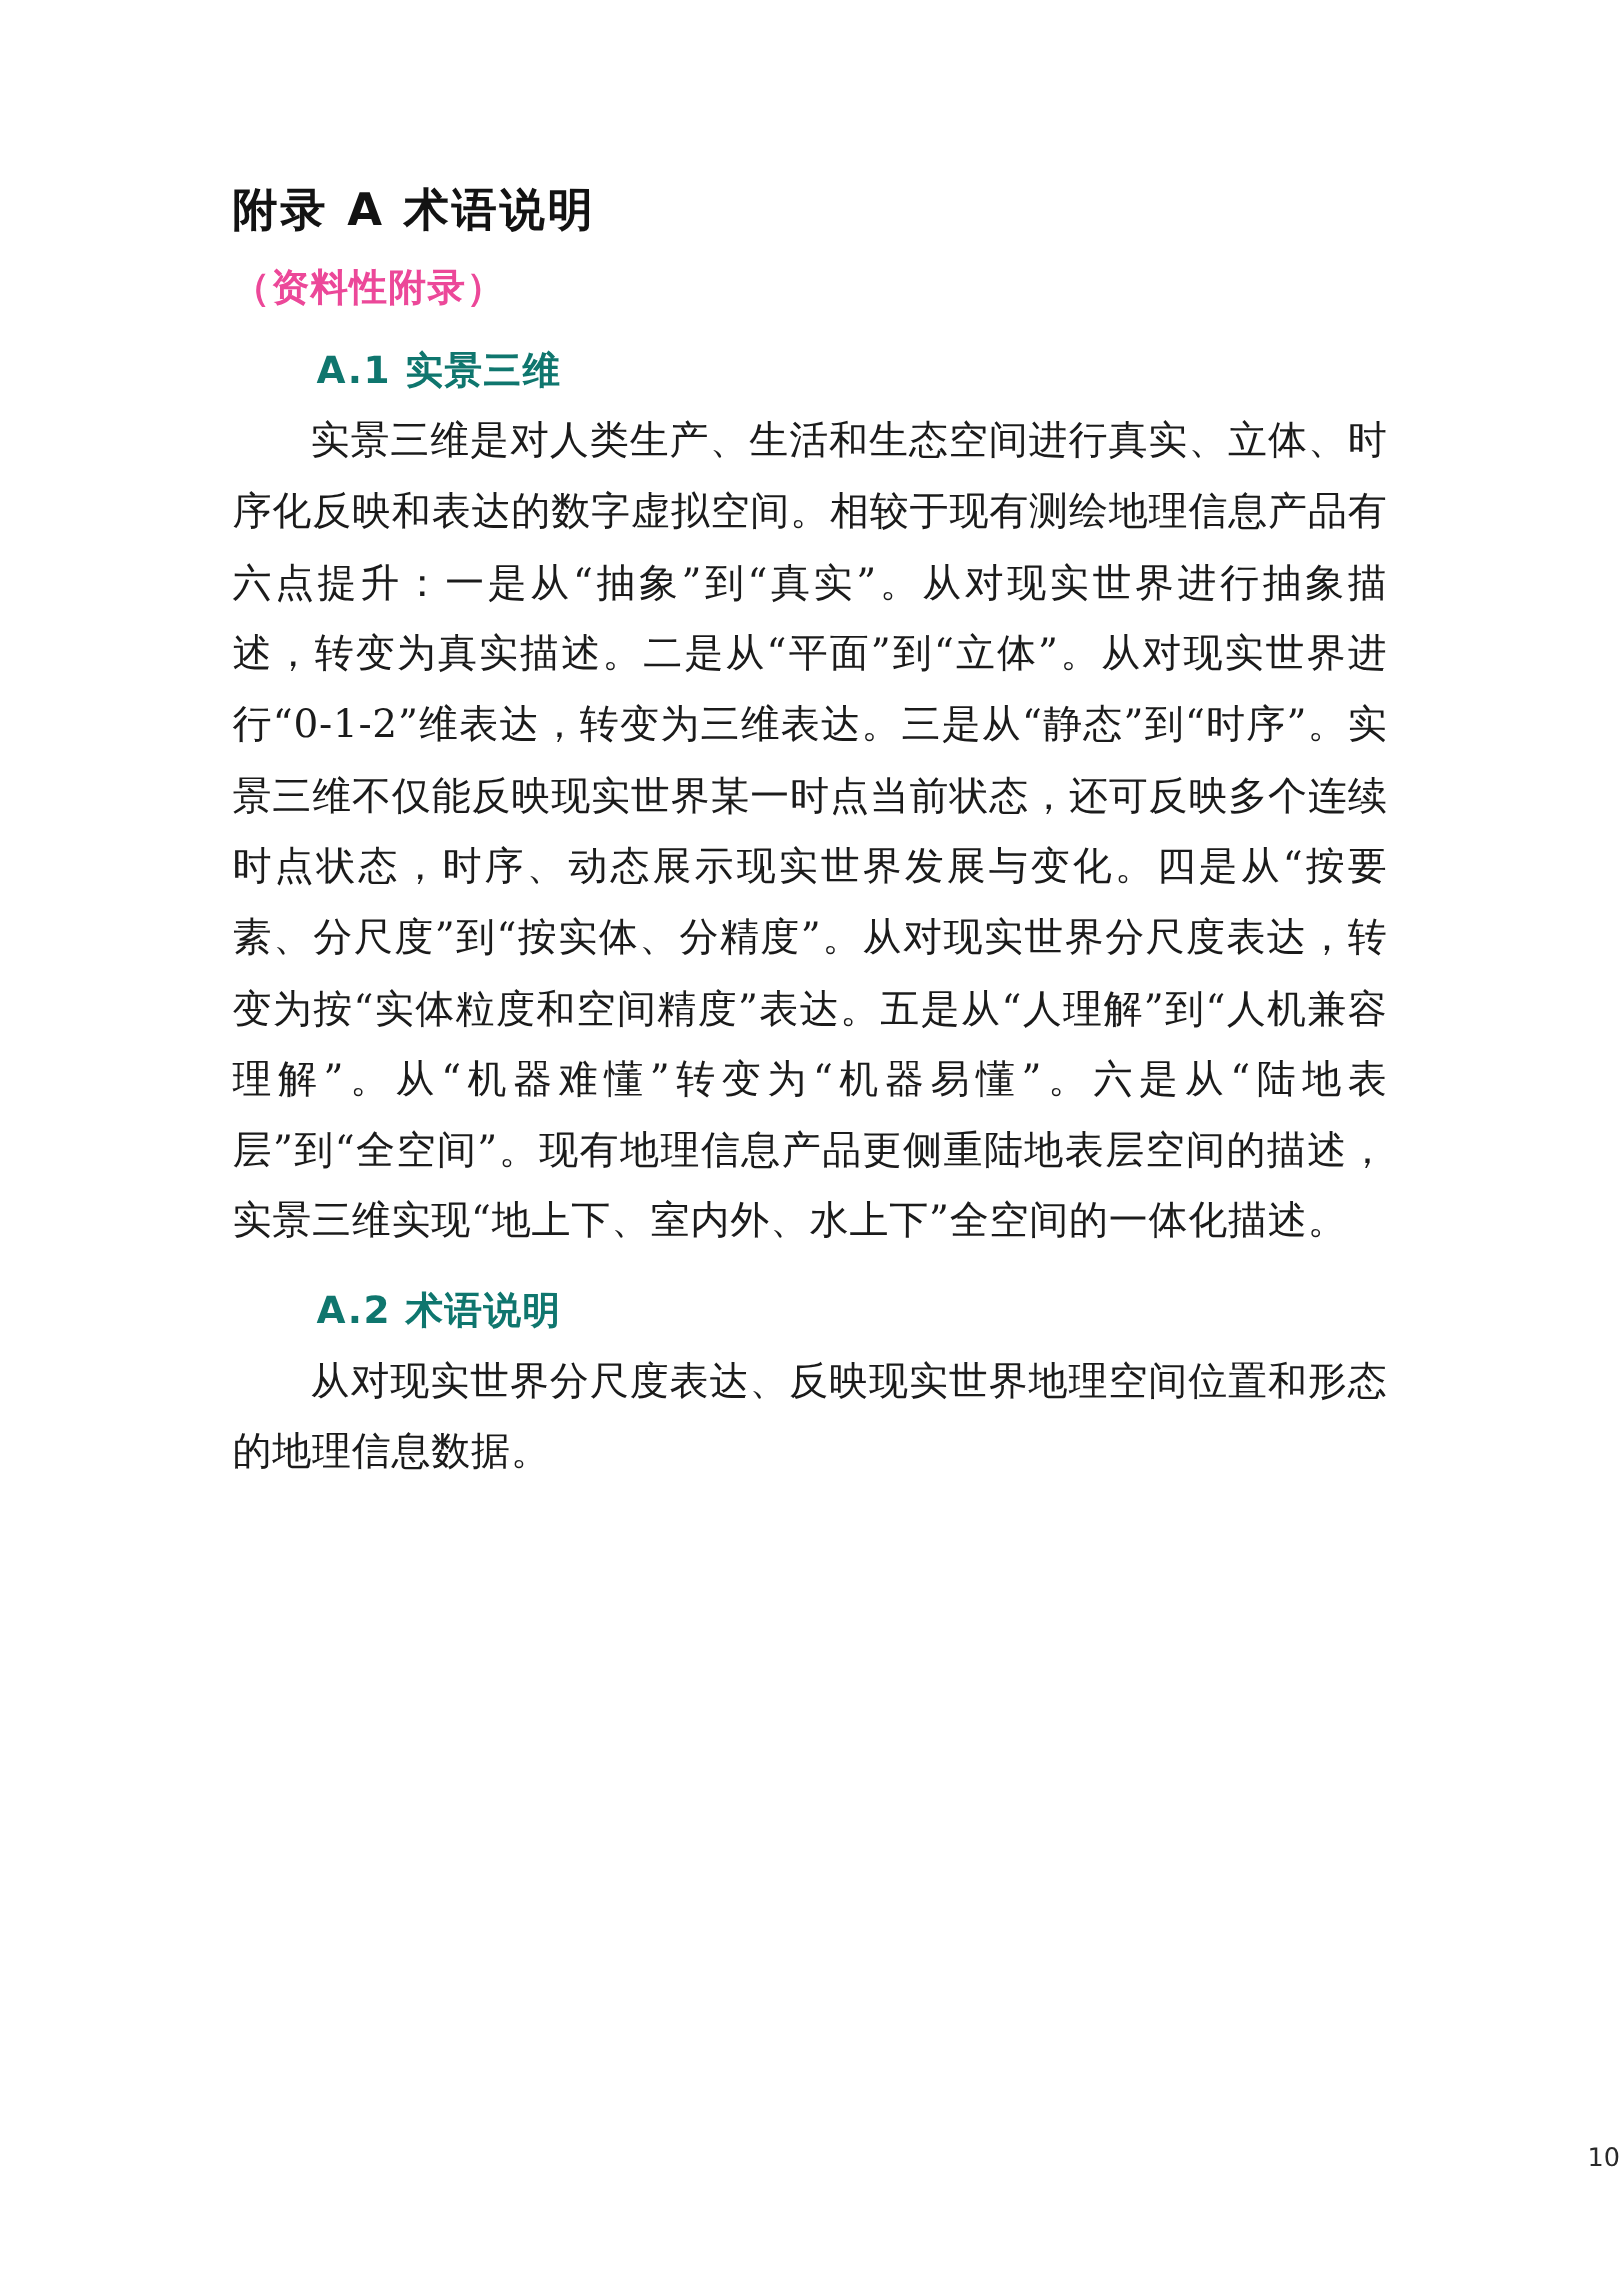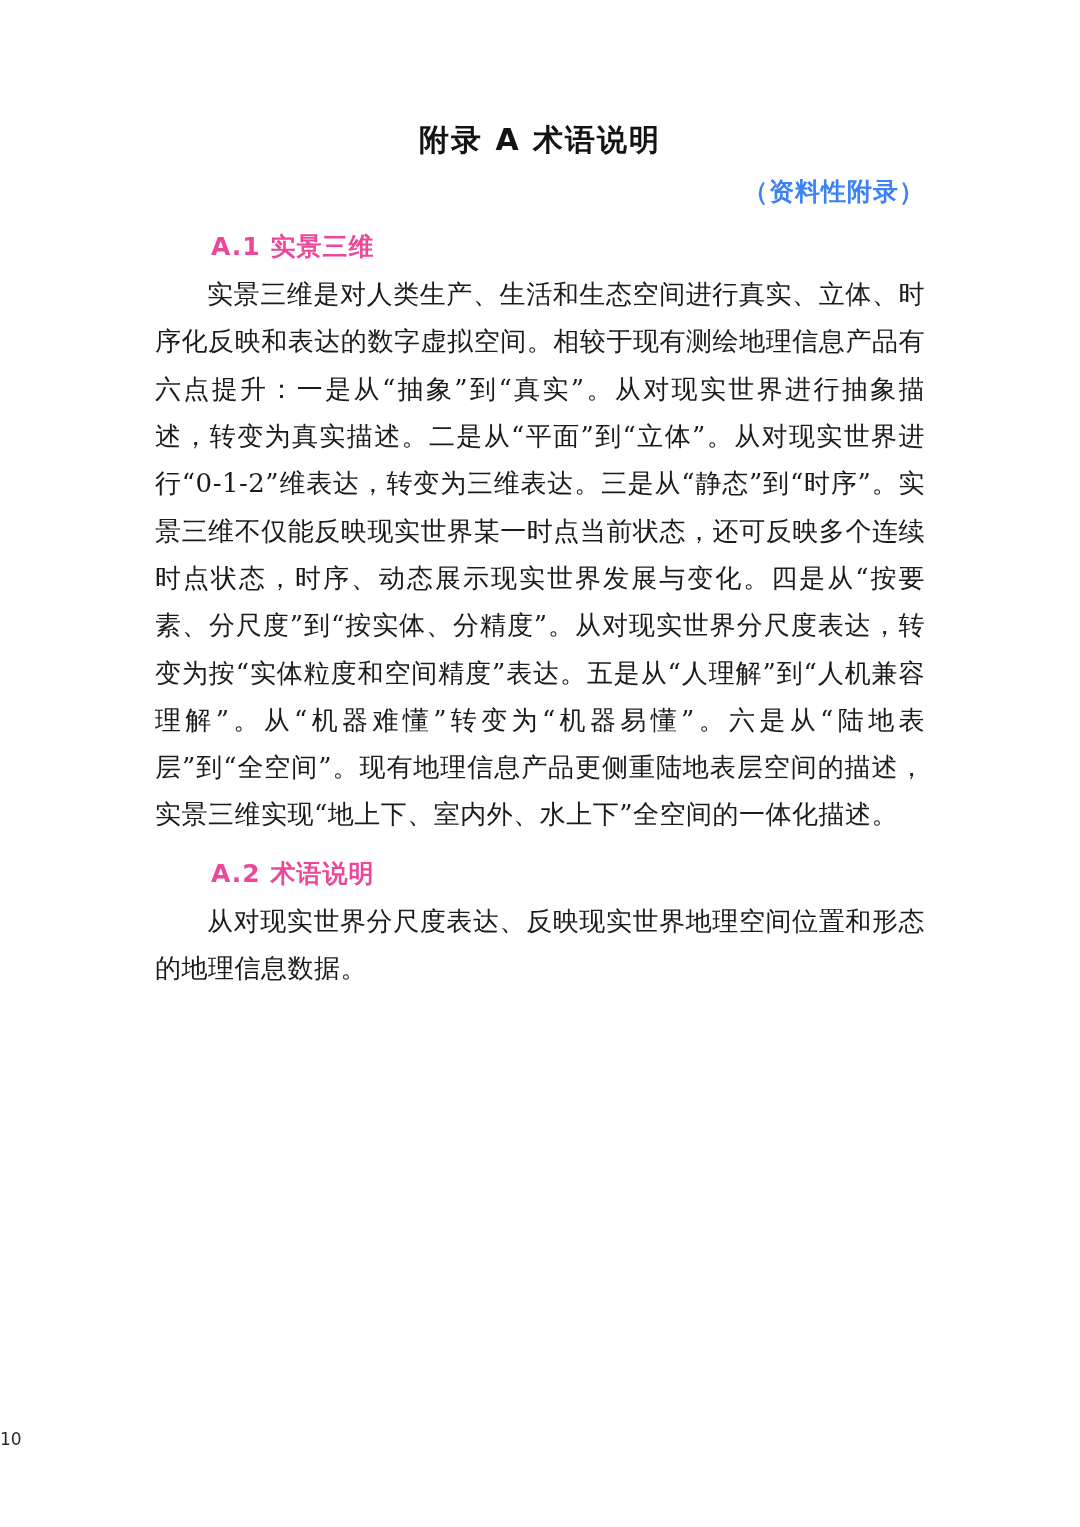--- a/index.html
+++ b/index.html
@@ -15,65 +15,64 @@
     position: relative;
     width: 1080px;
     height: 1527px;
     margin: 0 auto;
     background: #ffffff;
     box-sizing: border-box;
     padding: 120px 155px 0 155px;
     overflow: hidden;
   }
   .doc-title {
-    text-align: center;
     font-family: "DejaVu Sans", "Liberation Sans", sans-serif;
     font-weight: bold;
     font-size: 30px;
     letter-spacing: 2px;
     margin: 0 0 10px 0;
     color: #131313;
   }
   .doc-subtitle {
-    text-align: right;
+    text-align: left;
     font-family: "DejaVu Sans", "Liberation Sans", sans-serif;
     font-weight: bold;
     font-size: 25px;
     letter-spacing: 1px;
     margin: 14px 0 22px 0;
-    color: #3b82f6;
+    color: #ec4899;
   }
   .sec-heading {
     font-family: "DejaVu Sans", "Liberation Sans", sans-serif;
     font-weight: bold;
     font-size: 25px;
     margin: 18px 0 8px 0;
     padding-left: 56px;
     letter-spacing: 1px;
-    color: #ec4899;
+    color: #0f766e;
   }
   .body-para {
     font-size: 26px;
     line-height: 1.82;
     text-align: justify;
     text-justify: inter-ideograph;
     text-indent: 2em;
     margin: 0 0 6px 0;
     letter-spacing: 0.5px;
     color: #1b1b1b;
   }
   .para-tight {
     margin-bottom: 0;
   }
   .page-number {
     position: absolute;
     bottom: 78px;
     left: 0;
     width: 100%;
-    text-align: left;
+    text-align: right;
     font-family: "DejaVu Sans", "Liberation Sans", sans-serif;
     font-size: 17px;
     color: #2a2a2a;
   }
 </style>
 </head>
 <body>
 
 <div class="page">
 

